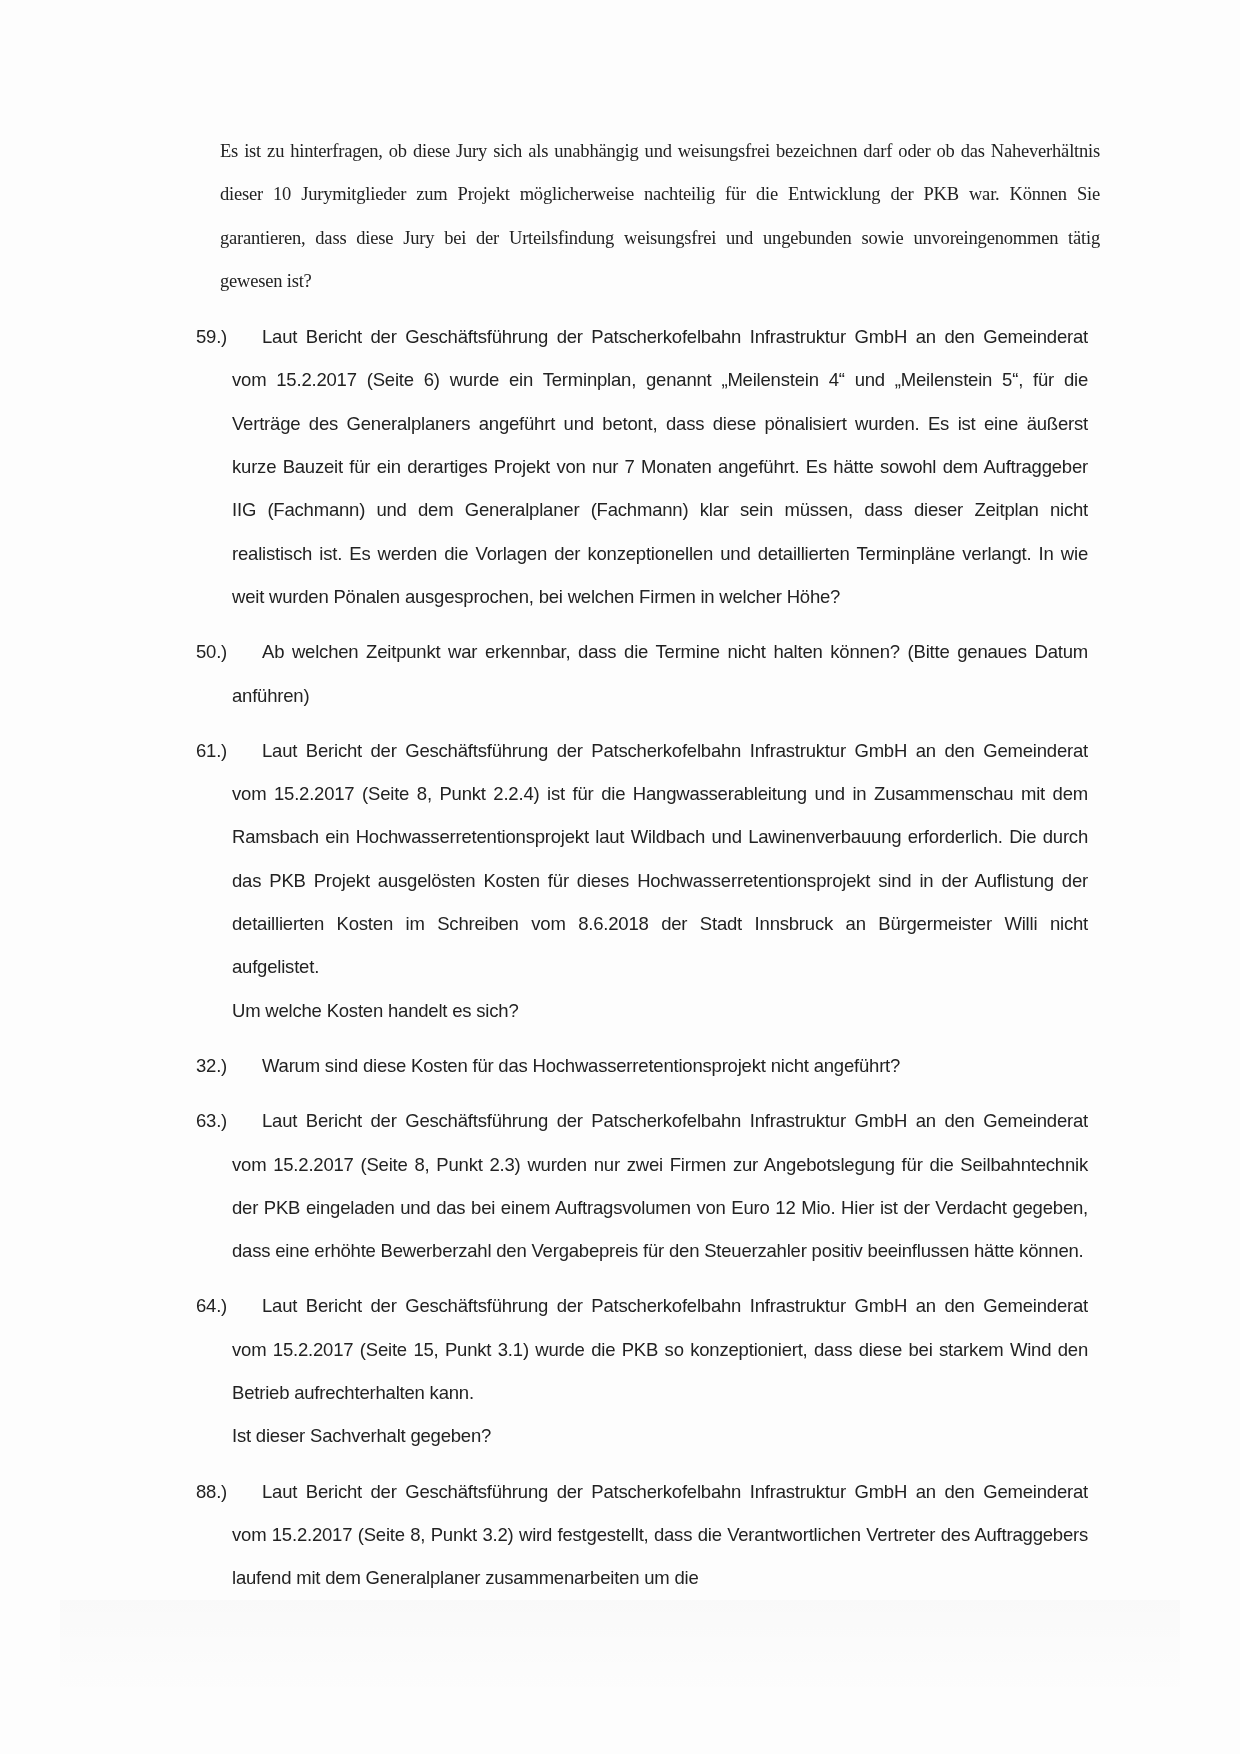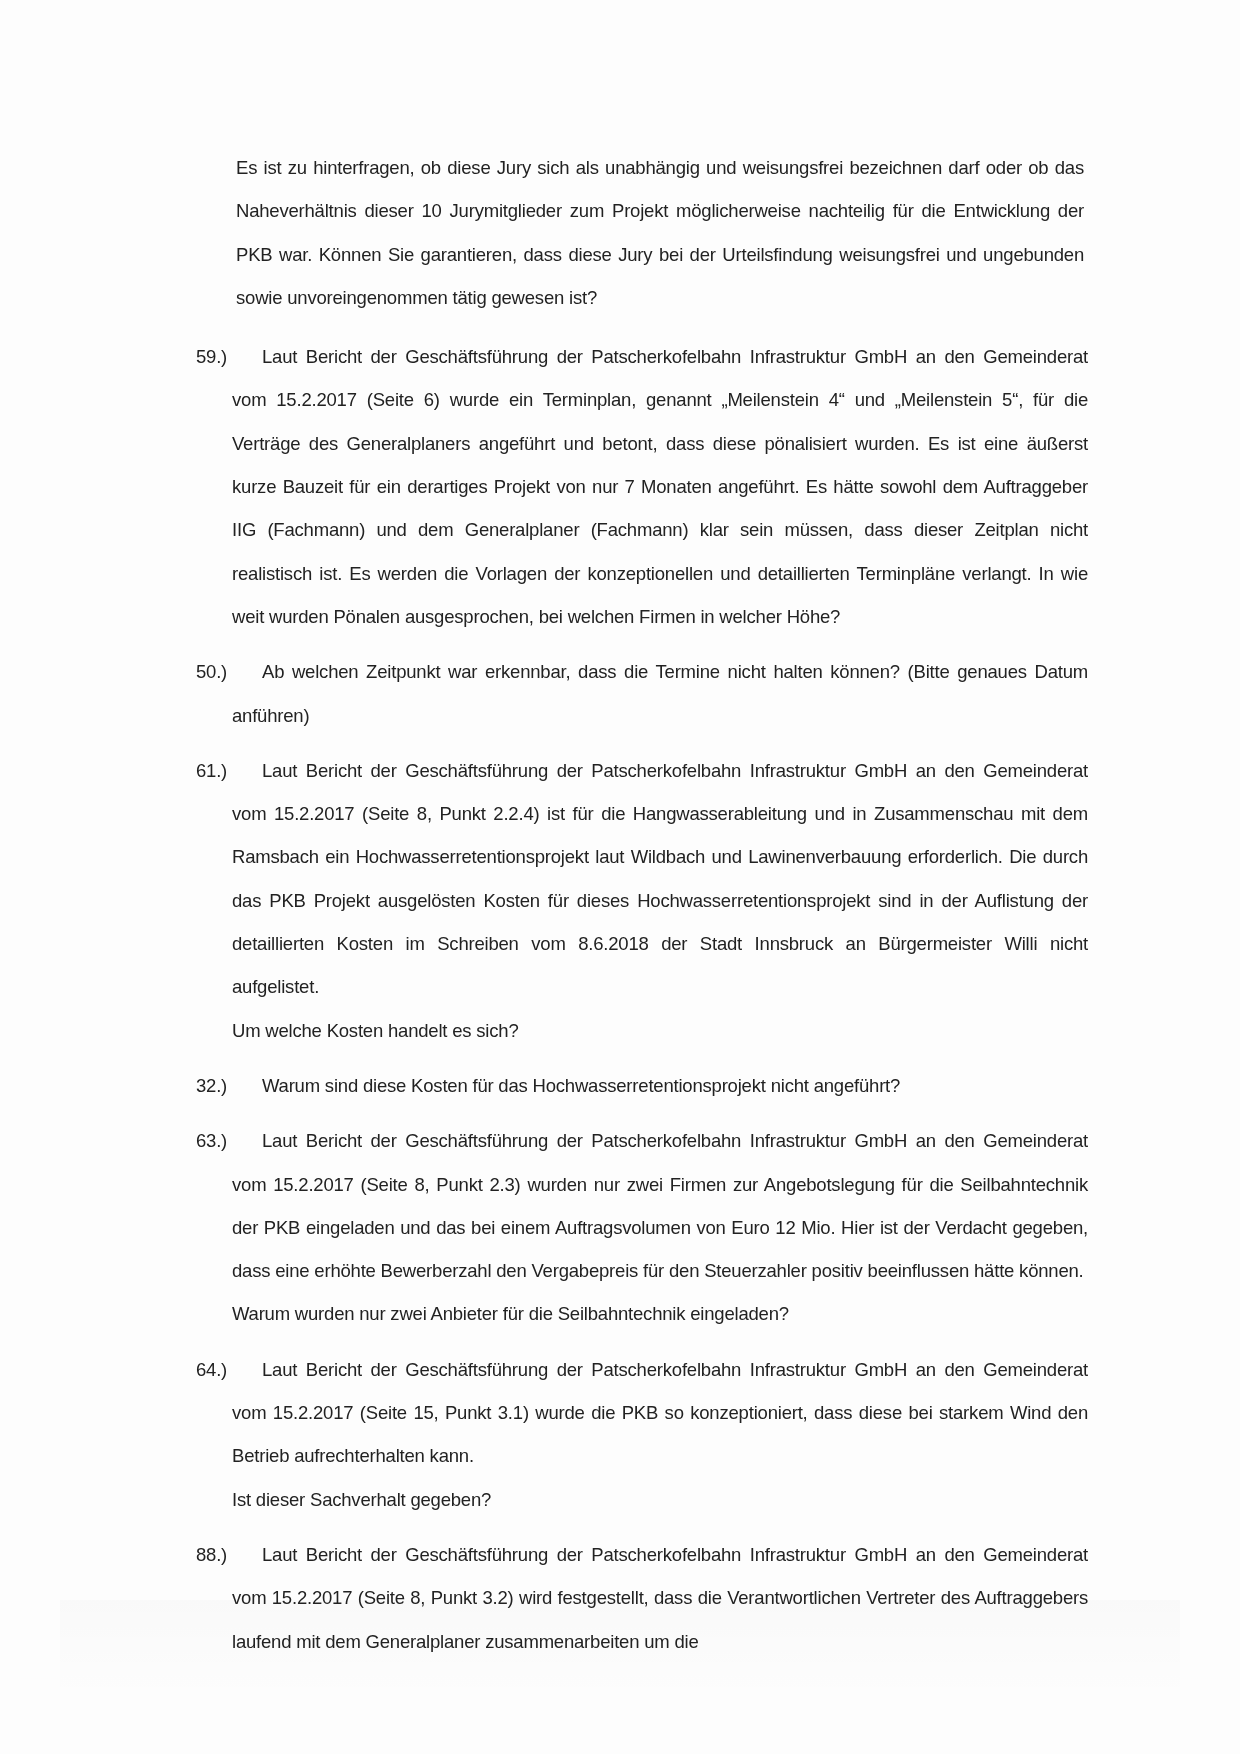--- a/index.html
+++ b/index.html
@@ -15,23 +15,24 @@
     .page {
       position: absolute;
       left: 220px;
       top: 130px;
       width: 880px;
       font-size: 18.5px;
       line-height: 43.3px;
       letter-spacing: -0.2px;
     }
     .para {
-      margin: 16px;
+      margin: 0;
       text-align: justify;
       text-align-last: left;
+      font-family: Liberation Serif, serif;
     }
     .item {
       position: relative;
       margin: 12px;
       text-align: justify;
       text-align-last: left;
       text-indent: 30px;
     }
     .item .num {
       position: absolute;
@@ -70,21 +71,20 @@
     <span class="num">61.)</span><span>Laut Bericht der Geschäftsführung der Patscherkofelbahn Infrastruktur GmbH an den Gemeinderat vom 15.2.2017 (Seite 8, Punkt 2.2.4) ist für die Hangwasserableitung und in Zusammenschau mit dem Ramsbach ein Hochwasserretentionsprojekt laut Wildbach und Lawinenverbauung erforderlich. Die durch das PKB Projekt ausgelösten Kosten für dieses Hochwasserretentionsprojekt sind in der Auflistung der detaillierten Kosten im Schreiben vom 8.6.2018 der Stadt Innsbruck an Bürgermeister Willi nicht aufgelistet.</span>
     <span class="sub">Um welche Kosten handelt es sich?</span>
   </p>
 
   <p class="item">
     <span class="num">32.)</span><span>Warum sind diese Kosten für das Hochwasserretentionsprojekt nicht angeführt?</span>
   </p>
 
   <p class="item">
     <span class="num">63.)</span><span>Laut Bericht der Geschäftsführung der Patscherkofelbahn Infrastruktur GmbH an den Gemeinderat vom 15.2.2017 (Seite 8, Punkt 2.3) wurden nur zwei Firmen zur Angebotslegung für die Seilbahntechnik der PKB eingeladen und das bei einem Auftragsvolumen von Euro 12 Mio. Hier ist der Verdacht gegeben, dass eine erhöhte Bewerberzahl den Vergabepreis für den Steuerzahler positiv beeinflussen hätte können.</span>
-    <span class="sub">Warum wurden nur zwei Anbieter für die Seilbahntechnik eingeladen?</span>
   </p>
 
   <p class="item">
     <span class="num">64.)</span><span>Laut Bericht der Geschäftsführung der Patscherkofelbahn Infrastruktur GmbH an den Gemeinderat vom 15.2.2017 (Seite 15, Punkt 3.1) wurde die PKB so konzeptioniert, dass diese bei starkem Wind den Betrieb aufrechterhalten kann.</span>
     <span class="sub">Ist dieser Sachverhalt gegeben?</span>
   </p>
 
   <p class="item">
     <span class="num">88.)</span><span>Laut Bericht der Geschäftsführung der Patscherkofelbahn Infrastruktur GmbH an den Gemeinderat vom 15.2.2017 (Seite 8, Punkt 3.2) wird festgestellt, dass die Verantwortlichen Vertreter des Auftraggebers laufend mit dem Generalplaner zusammenarbeiten um die</span>
   </p>

